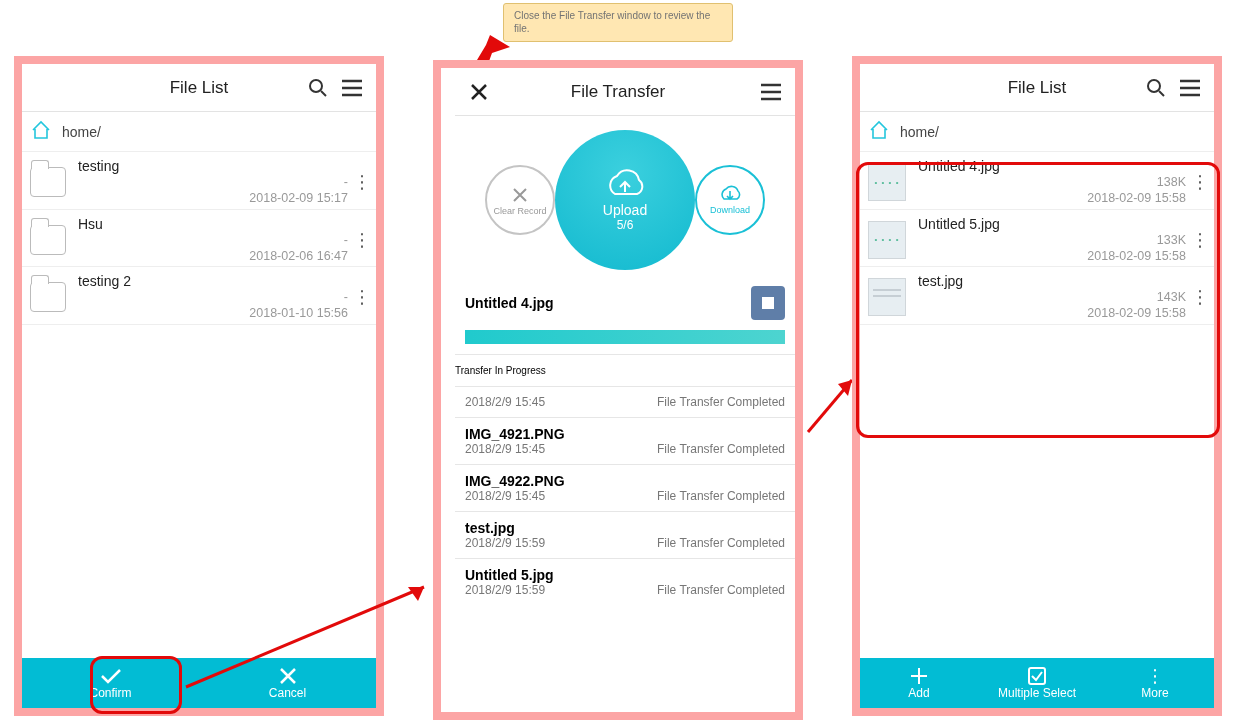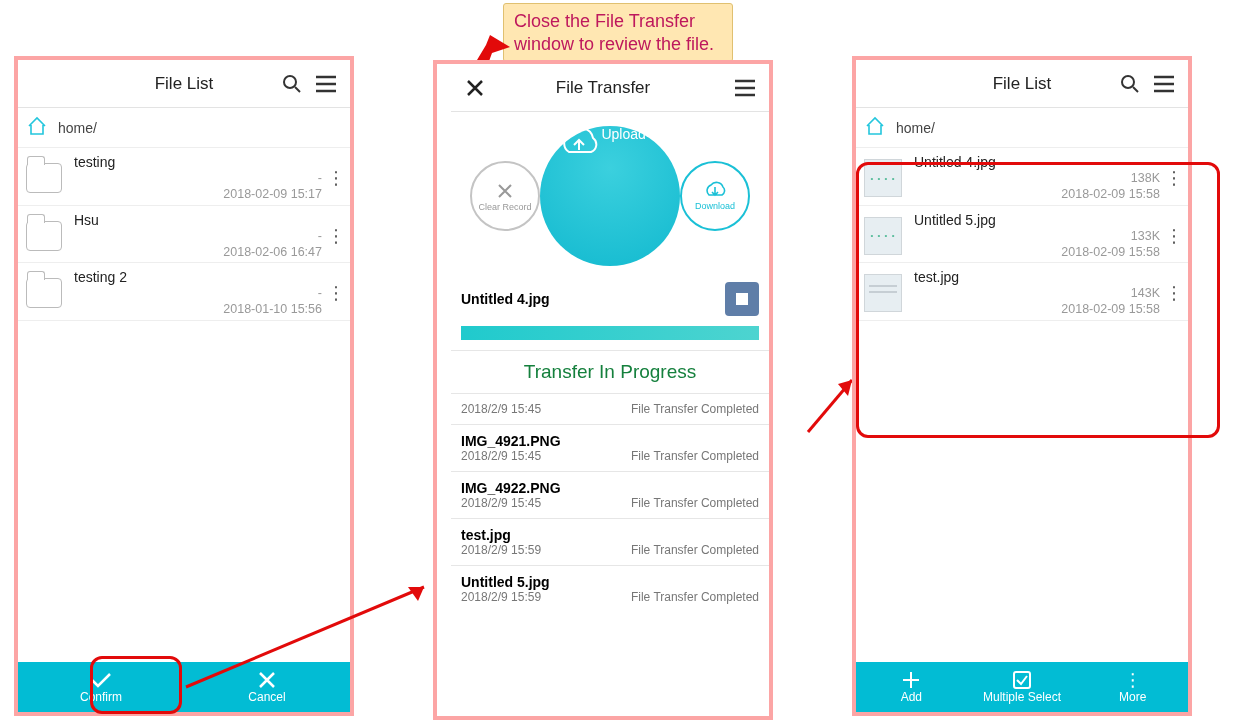--- a/index.html
+++ b/index.html
@@ -6,23 +6,23 @@
   body {
     margin: 0;
     background: #fff;
     font-family: -apple-system, "Helvetica Neue", Arial, sans-serif;
     width: 1237px;
     height: 728px;
     position: relative;
   }
   .phone {
     position: absolute;
-    width: 340px;
+    width: 370px;
     height: 660px;
-    border: 4px solid #fca5a5;
+    border: 8px solid #fca5a5;
     background: #fff;
     display: flex;
     flex-direction: column;
   }
   .phone.a { left: 14px; top: 56px; }
   .phone.b { left: 433px; top: 60px; padding-left: 14px; }
   .phone.c { left: 852px; top: 56px; }
 
   
   .hdr {
@@ -143,55 +143,55 @@
 
   
   svg.arrow { position: absolute; pointer-events: none; }
 
   
   .callout {
     position: absolute;
     background: #ffe7b2;
     border: 1px solid #e0c070;
     padding: 6px 10px;
-    font-size: 18px;
-    color: #be185d;
+    font-size: 10px;
+    color: #737373;
     line-height: 1.25;
     border-radius: 3px;
   }
 
   
   .circles {
     display: flex;
     align-items: center;
     justify-content: center;
     padding: 14px 0 10px;
   }
   .big-circle {
     width: 140px; height: 140px; border-radius: 50%;
     background: radial-gradient(circle at 50% 30%, #3bd0de, #12b9cf);
     color: #fff;
-    display: flex; align-items: flex-start; justify-content: center;
+    display: flex; flex-direction: column; align-items: center; justify-content: center;
     font-size: 14px;
   }
   .side-circle {
     width: 70px; height: 70px; border-radius: 50%;
     border: 2px solid;
     display: flex; flex-direction: column; align-items: center; justify-content: center;
     font-size: 9px;
     background: #fff;
   }
   .side-circle.clear { color: #999; border-color: #c4c4c4; }
   .side-circle.dl    { color: #1ac0d6; border-color: #1ac0d6; }
 
   .xfer-item { padding: 8px 10px; border-top: 1px solid #e6e6e6; }
   .xfer-item .nm { font-weight: 600; font-size: 14px; }
   .xfer-item .ln2 { display: flex; justify-content: space-between; font-size: 12px; color: #777; }
   .xfer-head {
-    text-align: center; color: #15803d; font-size: 19px;
+    text-align: left; color: #000000; font-size: 10px;
     padding: 10px 0; border-top: 1px solid #e6e6e6;
   }
   .current {
     display: flex; align-items: center; justify-content: space-between;
     padding: 6px 10px 4px; font-weight: 600; font-size: 14px;
   }
   .stop-btn {
     width: 34px; height: 34px; background: #5f7ea8; border-radius: 4px;
     display: flex; align-items:center; justify-content:center;
   }

